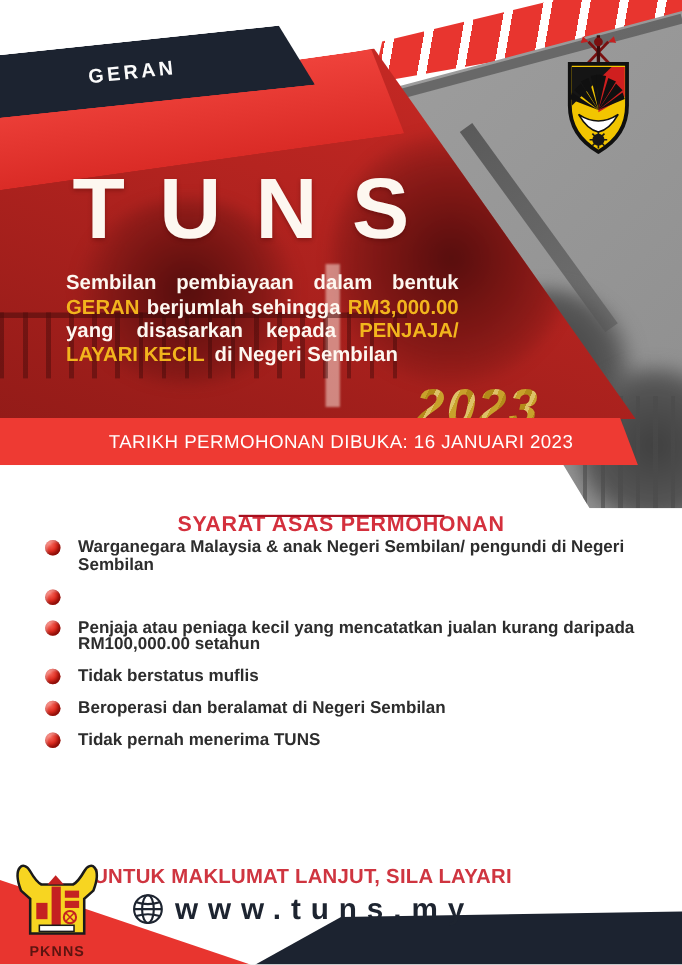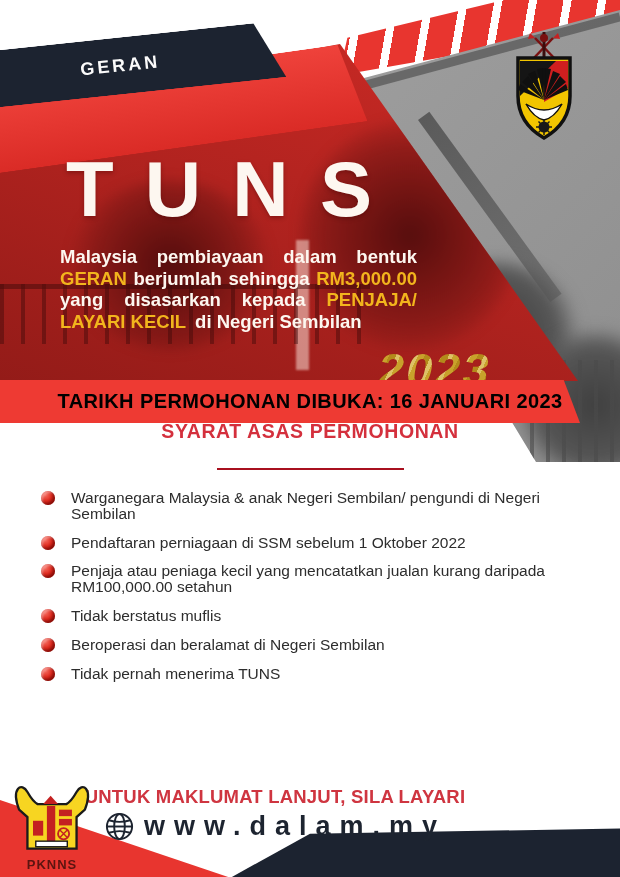--- a/index.html
+++ b/index.html
@@ -96,33 +96,33 @@
     background:repeating-linear-gradient(115deg,#c79a23 0 6px,#ffe489 6px 10px,#e3b93a 10px 16px);
     -webkit-background-clip:text;background-clip:text;color:transparent;
     text-shadow:0 0 1px rgba(120,90,0,.25);
   }
   
   .date-band{
     position:absolute;left:0;top:380px;width:580px;height:43px;background:var(--dateRed);
     clip-path:polygon(0 0, 97.2% 0, 100% 100%, 0 100%);
     display:flex;align-items:center;justify-content:center;padding-left:40px;
   }
-  .date-band span{color:#000000;font-size:20px;font-weight:bold;letter-spacing:.4px;}
-  
-  .req-heading{position:absolute;left:0;top:420px;width:620px;text-align:center;
+  .date-band span{color:#ffffff;font-size:17px;font-weight:normal;letter-spacing:.4px;}
+  
+  .req-heading{position:absolute;left:0;top:466px;width:620px;text-align:center;
     color:var(--crimson);font-size:19.5px;font-weight:bold;letter-spacing:.6px;}
   .req-underline{position:absolute;left:217px;top:468px;width:187px;height:2px;background:var(--underline);}
   .req-list{position:absolute;left:41px;top:490px;width:545px;display:flex;flex-direction:column;row-gap:13px;}
   .req-item{display:flex;align-items:flex-start;}
   .bullet{
     flex:0 0 14px;width:14px;height:14px;border-radius:50%;margin:1px 16px 0 0;
     background:radial-gradient(circle at 34% 28%, #f4685c 0%, #e02b1f 45%, #a90f04 100%);
     box-shadow:inset -2px -2px 3px rgba(90,0,0,.55), inset 2px 2px 2px rgba(255,255,255,.35);
   }
-  .req-text{color:var(--textDark);font-size:15.5px;font-weight:normal;line-height:15.5px;}
+  .req-text{color:var(--textDark);font-size:15.5px;font-weight:bold;line-height:15.5px;}
   .req-text{line-height:15.8px;}
   
   .footer-info{position:absolute;left:58px;top:786px;width:434px;text-align:center;}
   .info-label{color:#cf3540;font-size:18.5px;font-weight:bold;letter-spacing:.2px;}
   .site-row{margin-top:3px;display:flex;align-items:center;justify-content:center;gap:9px;}
   .globe{width:31px;height:31px;}
   .site-url{color:#1d2430;font-size:27px;font-weight:bold;letter-spacing:9px;}
   .red-tri{
     position:absolute;left:0;top:795px;width:620px;height:82px;background:var(--red);
     clip-path:polygon(0 6%, 36.8% 100%, 0 100%);
@@ -192,21 +192,21 @@
       <path d="M38 89 V105"></path>
         <path d="M30 97 H46"></path>
         <path d="M32.5 91.5 L43.5 102.5"></path>
         <path d="M43.5 91.5 L32.5 102.5"></path>
     </g>
   </svg>
 
   <div class="tuns-title">TUNS</div>
   <div class="hero-body" id="hero-body">
       <div class="hero-line just">
-        <span class="wht">Malaysia</span>
+        <span class="wht">Sembilan</span>
         <span class="wht">pembiayaan</span>
         <span class="wht">dalam</span>
         <span class="wht">bentuk</span>
       </div>
       <div class="hero-line just">
         <span class="gold">GERAN</span>
         <span class="wht">berjumlah</span>
         <span class="wht">sehingga</span>
         <span class="gold">RM3,000.00</span>
       </div>
@@ -229,21 +229,20 @@
 
   <div class="req-heading">SYARAT ASAS PERMOHONAN</div>
   <div class="req-underline"></div>
   <div class="req-list" id="req-list">
       <div class="req-item">
         <div class="bullet"></div>
         <div class="req-text">Warganegara Malaysia &amp; anak Negeri Sembilan/ pengundi di Negeri Sembilan</div>
       </div>
       <div class="req-item">
         <div class="bullet"></div>
-        <div class="req-text">Pendaftaran perniagaan di SSM sebelum 1 Oktober 2022</div>
       </div>
       <div class="req-item">
         <div class="bullet"></div>
         <div class="req-text">Penjaja atau peniaga kecil yang mencatatkan jualan kurang daripada RM100,000.00 setahun</div>
       </div>
       <div class="req-item">
         <div class="bullet"></div>
         <div class="req-text">Tidak berstatus muflis</div>
       </div>
       <div class="req-item">
@@ -264,21 +263,21 @@
     <div class="site-row">
       <svg class="globe" viewBox="0 0 32 32">
         <g fill="none" stroke="#1d2430" stroke-width="2">
           <circle cx="16" cy="16" r="13"></circle>
           <ellipse cx="16" cy="16" rx="5.5" ry="13"></ellipse>
           <path d="M3 16 H29"></path>
           <path d="M5 9.5 Q16 13 27 9.5"></path>
           <path d="M5 22.5 Q16 19 27 22.5"></path>
         </g>
       </svg>
-      <span class="site-url">www.dalam.my</span>
+      <span class="site-url">www.tuns.my</span>
     </div>
   </div>
 
   <div class="pknns">
     <svg viewBox="0 0 95 82">
       <path d="M12 32 C3 8 15 2 21 13 C25 20 28 24 32 26 L63 26 C67 24 70 20 74 13 C80 2 92 8 83 32 L74 40 L74 74 L21 74 L21 40 Z" fill="#f7d521" stroke="#1b1b1b" stroke-width="2.5"></path>
       <polygon points="38,26 54,26 46,17" fill="#c42121"></polygon>
       <rect x="42" y="28" width="9" height="38" fill="#c42121"></rect>
       <rect x="55" y="32" width="14" height="7" fill="#c42121"></rect>
       <rect x="55" y="42" width="14" height="7" fill="#c42121"></rect>

